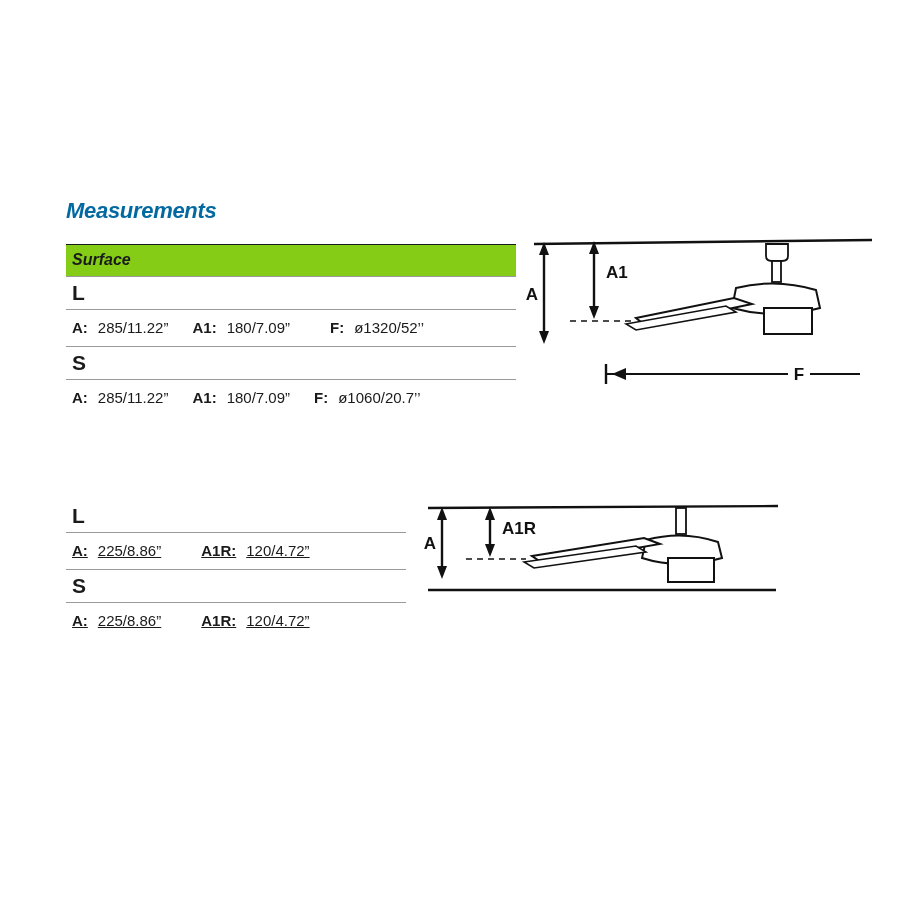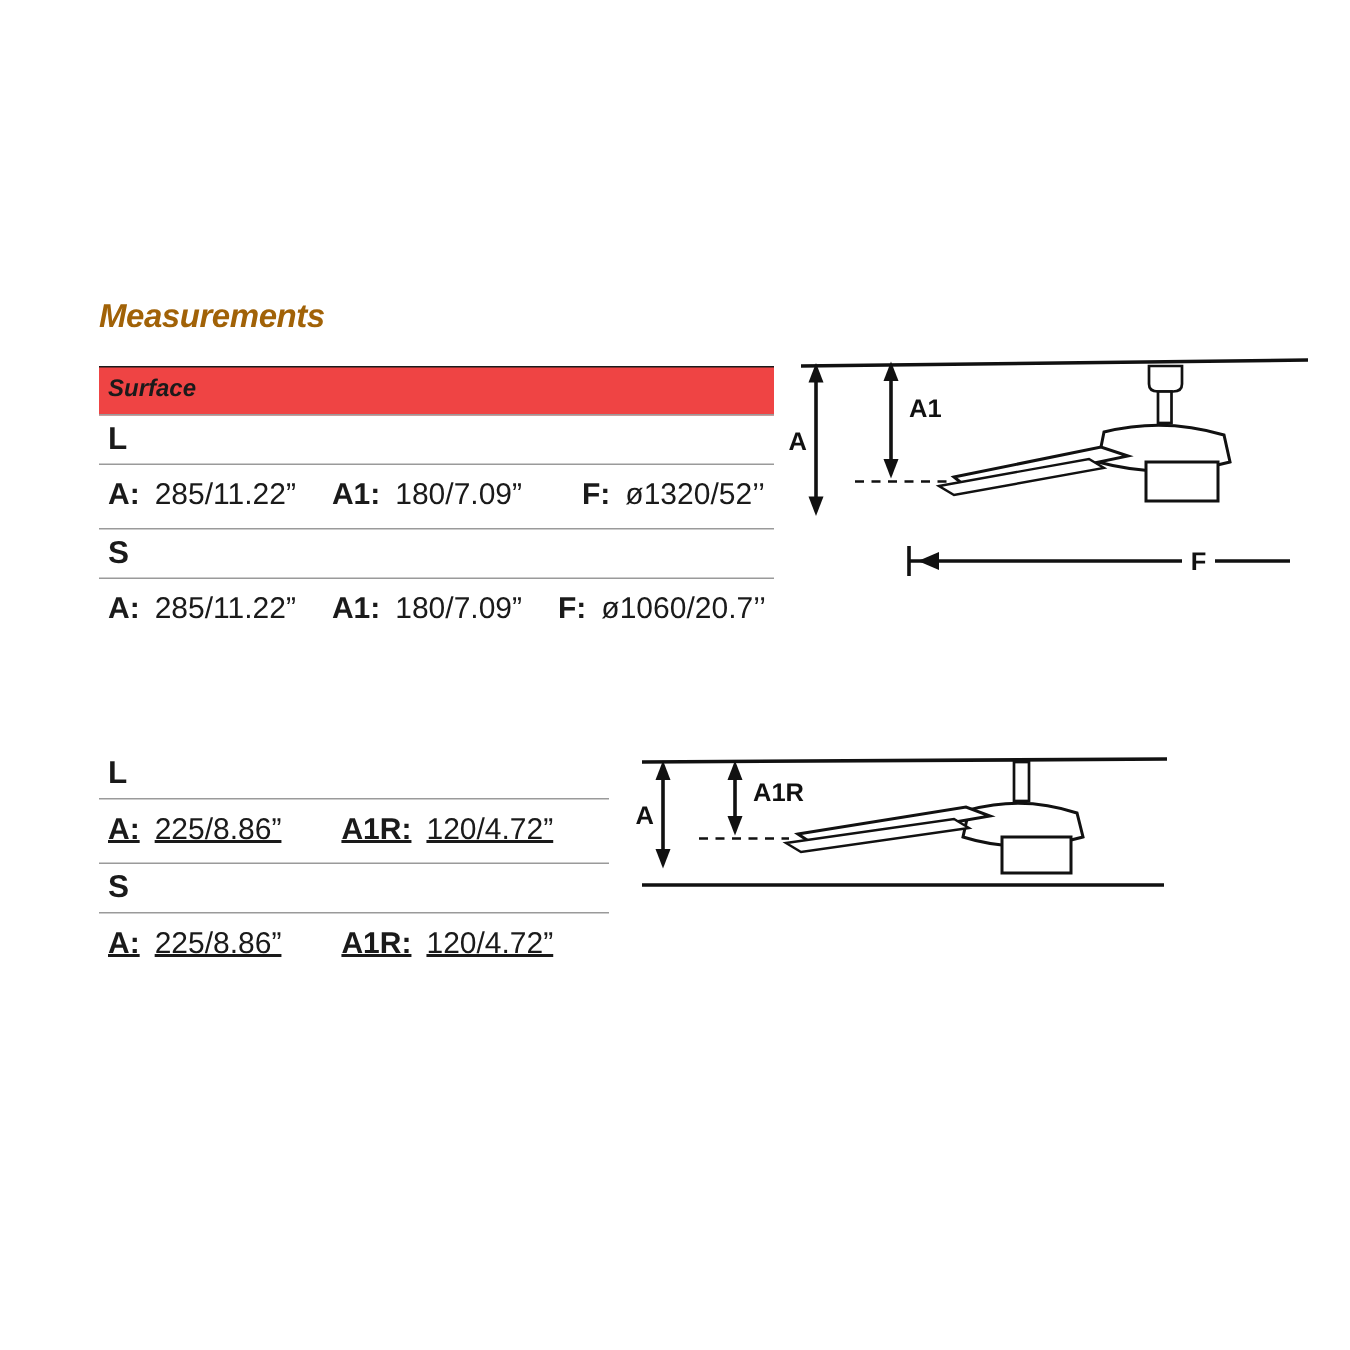--- a/index.html
+++ b/index.html
@@ -23,50 +23,50 @@
 
   
   .title {
     position: absolute;
     left: 66px;
     top: 198px;
     font-size: 22px;
     font-weight: bold;
     font-style: italic;
     letter-spacing: -0.3px;
-    color: #a16207;
+    color: #0369a1;
   }
 
   
   .table-block {
     position: absolute;
   }
 
   .section-head {
-    background: #ef4444;
+    background: #84cc16;
     border-top: 1.5px solid #1a1a1a;
     border-bottom: 1px solid #9a9a9a;
     font-size: 16px;
     font-weight: bold;
     font-style: italic;
     padding: 6px 0 7px 6px;
     box-sizing: border-box;
   }
 
   .size-row {
     font-size: 21px;
     font-weight: bold;
     padding: 4px 0 4px 6px;
     border-bottom: 1px solid #9a9a9a;
     box-sizing: border-box;
     line-height: 1.15;
   }
 
   .spec-row {
-    font-size: 20px;
+    font-size: 15px;
     padding: 9px 0 10px 6px;
     border-bottom: 1px solid #9a9a9a;
     box-sizing: border-box;
     white-space: nowrap;
   }
   .spec-row.last {
     border-bottom: none;
   }
 
   .spec-key {

